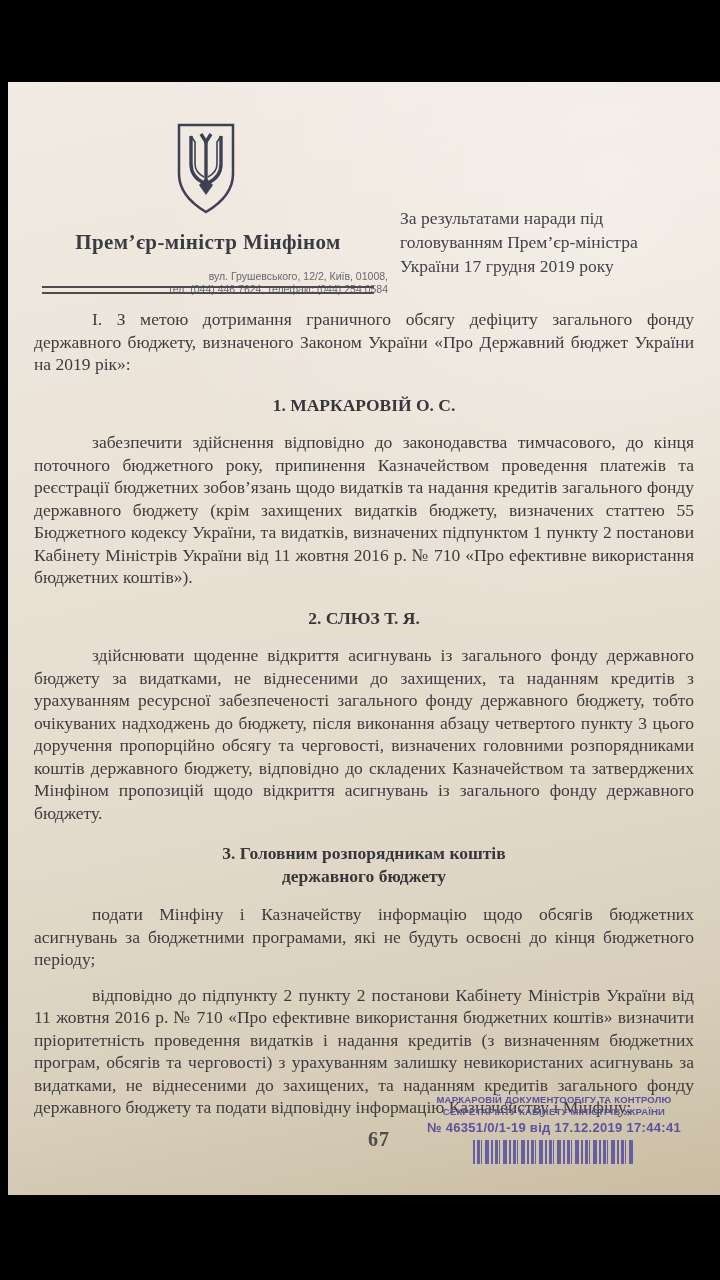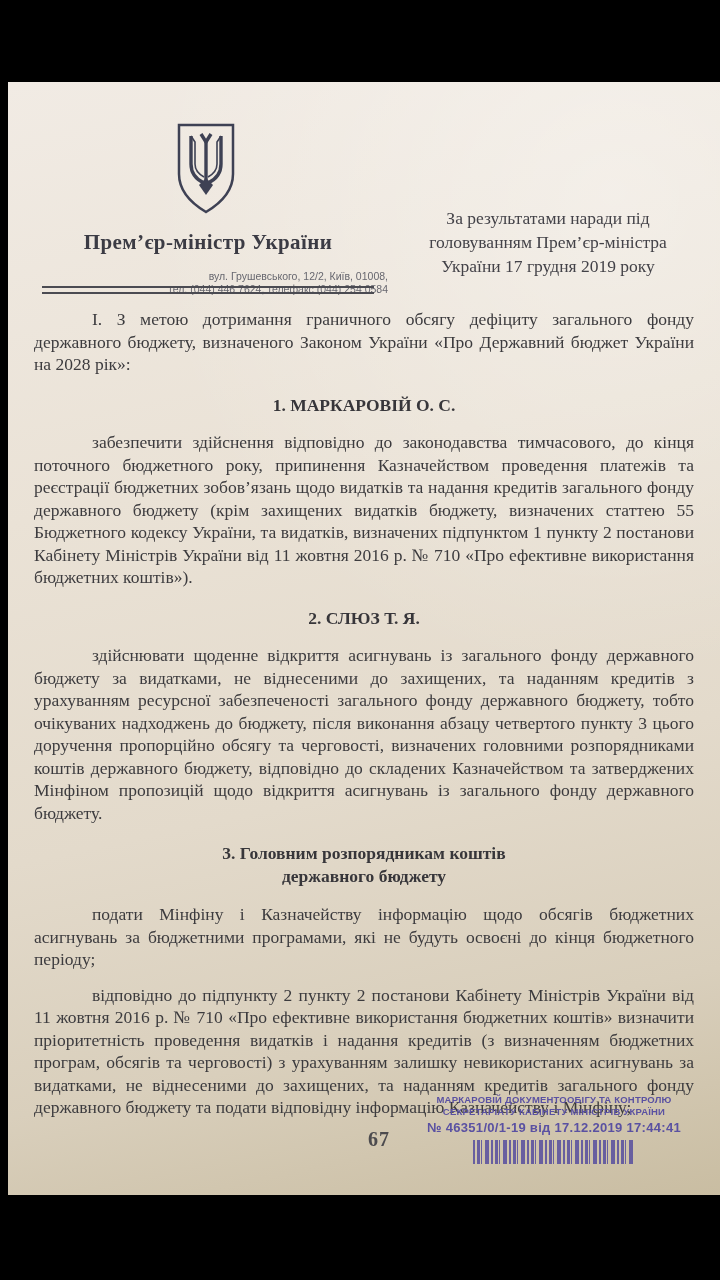--- a/index.html
+++ b/index.html
@@ -33,21 +33,21 @@
     position:absolute; left:20px; top:188px; width:360px;
     text-align:right; font-family:"Liberation Sans", sans-serif;
     font-size:10.5px; line-height:13px; color:#67676f;
   }
   .double-rule{
     position:absolute; left:34px; top:204px; width:332px; height:4px;
     border-top:2px solid #4b4b52; border-bottom:2px solid #4b4b52;
   }
   .ref-block{
     position:absolute; left:392px; top:124px; width:296px;
-    text-align:center; font-size:17.5px; line-height:24px; color:#434248;
+    font-size:17.5px; line-height:24px; color:#434248;
   }
   
   .doc-body{
     position:absolute; left:26px; top:226px; width:660px;
     font-size:17.5px; line-height:22.5px; text-align:justify;
     color:#3c3b3e;
   }
   .para{margin:0 0 13px 0; text-indent:58px;}
   .para:last-child{margin-bottom:0;}
   .sec-heading{
@@ -91,35 +91,35 @@
           <path d="M46 14 V42 Q46 55 33 61"></path>
           <path d="M16 14 L20 20 V42 Q20 50 29 55" stroke-width="1.6"></path>
           <path d="M46 14 L42 20 V42 Q42 50 33 55" stroke-width="1.6"></path>
           <path d="M31 18 V58"></path>
           <path d="M26 12 L31 20 L36 12"></path>
         </g>
         <path d="M31 56 L38 63 L31 73 L24 63 Z" fill="#3e4154"></path>
       </svg>
     </div>
 
-    <div class="org-name">Прем’єр-міністр України</div>
+    <div class="org-name">Прем’єр-міністр Мінфіном</div>
     <div class="org-address">
       <span>вул. Грушевського, 12/2, Київ, 01008,</span><br>
       <span>тел. (044) 446 7624, телефакс (044) 254 0584</span>
     </div>
     <div class="double-rule"></div>
 
     <div class="ref-block">
       <span>За результатами наради під</span><br>
       <span>головуванням Прем’єр-міністра</span><br>
       <span>України 17 грудня 2019 року</span>
     </div>
 
     <div class="doc-body">
-      <p class="para">І. З метою дотримання граничного обсягу дефіциту загального фонду державного бюджету, визначеного Законом України «Про Державний бюджет України на 2028 рік»:</p>
+      <p class="para">І. З метою дотримання граничного обсягу дефіциту загального фонду державного бюджету, визначеного Законом України «Про Державний бюджет України на 2019 рік»:</p>
 
       <p class="para sec-heading">1. МАРКАРОВІЙ О. С.</p>
       <p class="para">забезпечити здійснення відповідно до законодавства тимчасового, до кінця поточного бюджетного року, припинення Казначейством проведення платежів та реєстрації бюджетних зобов’язань щодо видатків та надання кредитів загального фонду державного бюджету (крім захищених видатків бюджету, визначених статтею 55 Бюджетного кодексу України, та видатків, визначених підпунктом 1 пункту 2 постанови Кабінету Міністрів України від 11 жовтня 2016 р. № 710 «Про ефективне використання бюджетних коштів»).</p>
 
       <p class="para sec-heading">2. СЛЮЗ Т. Я.</p>
       <p class="para">здійснювати щоденне відкриття асигнувань із загального фонду державного бюджету за видатками, не віднесеними до захищених, та наданням кредитів з урахуванням ресурсної забезпеченості загального фонду державного бюджету, тобто очікуваних надходжень до бюджету, після виконання абзацу четвертого пункту 3 цього доручення пропорційно обсягу та черговості, визначених головними розпорядниками коштів державного бюджету, відповідно до складених Казначейством та затверджених Мінфіном пропозицій щодо відкриття асигнувань із загального фонду державного бюджету.</p>
 
       <p class="para sec-heading">
         <span class="hline">3. Головним розпорядникам коштів</span>
         <span class="hline">державного бюджету</span>

